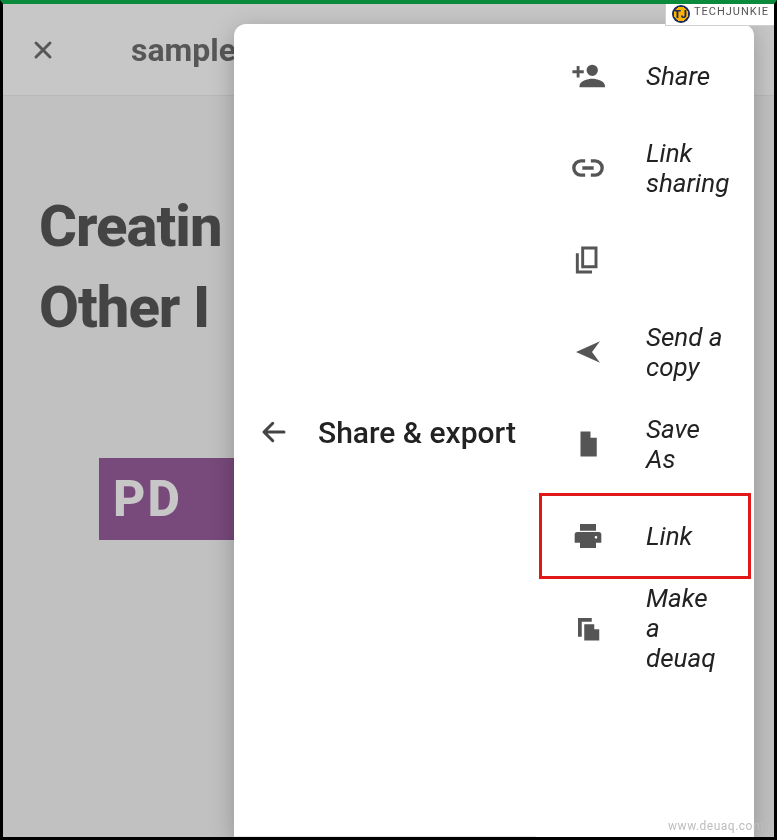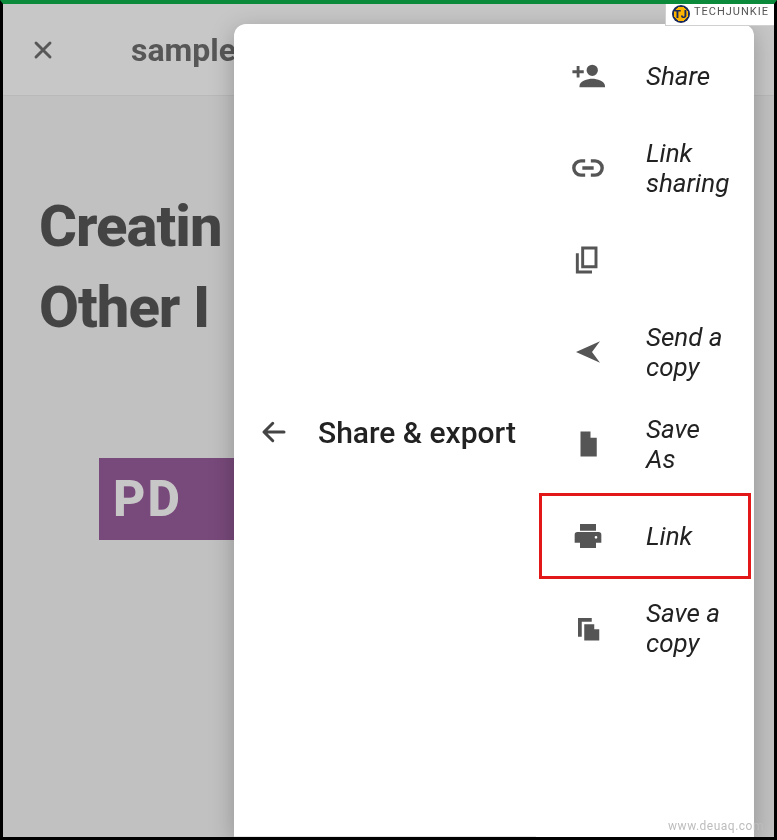--- a/index.html
+++ b/index.html
@@ -166,21 +166,21 @@
       </span>
       <span class="label">Link</span>
     </div>
 
     <div class="item">
       <span class="icon">
         <svg width="30" height="30" viewBox="0 0 24 24">
             <path fill="#555" d="M4 4h11v3H7v12H4V4zm5 5h8l4 4v9H9V9zm8 0v4h4"></path>
           </svg>
       </span>
-      <span class="label">Save a copy</span>
+      <span class="label">Make a deuaq</span>
     </div>
 
   </div>
 </div>
 
 <div class="watermark-tr">
   <span class="tj">TJ</span>
   <span>TECHJUNKIE</span>
 </div>
 <div class="watermark-br">www.deuaq.com</div>

